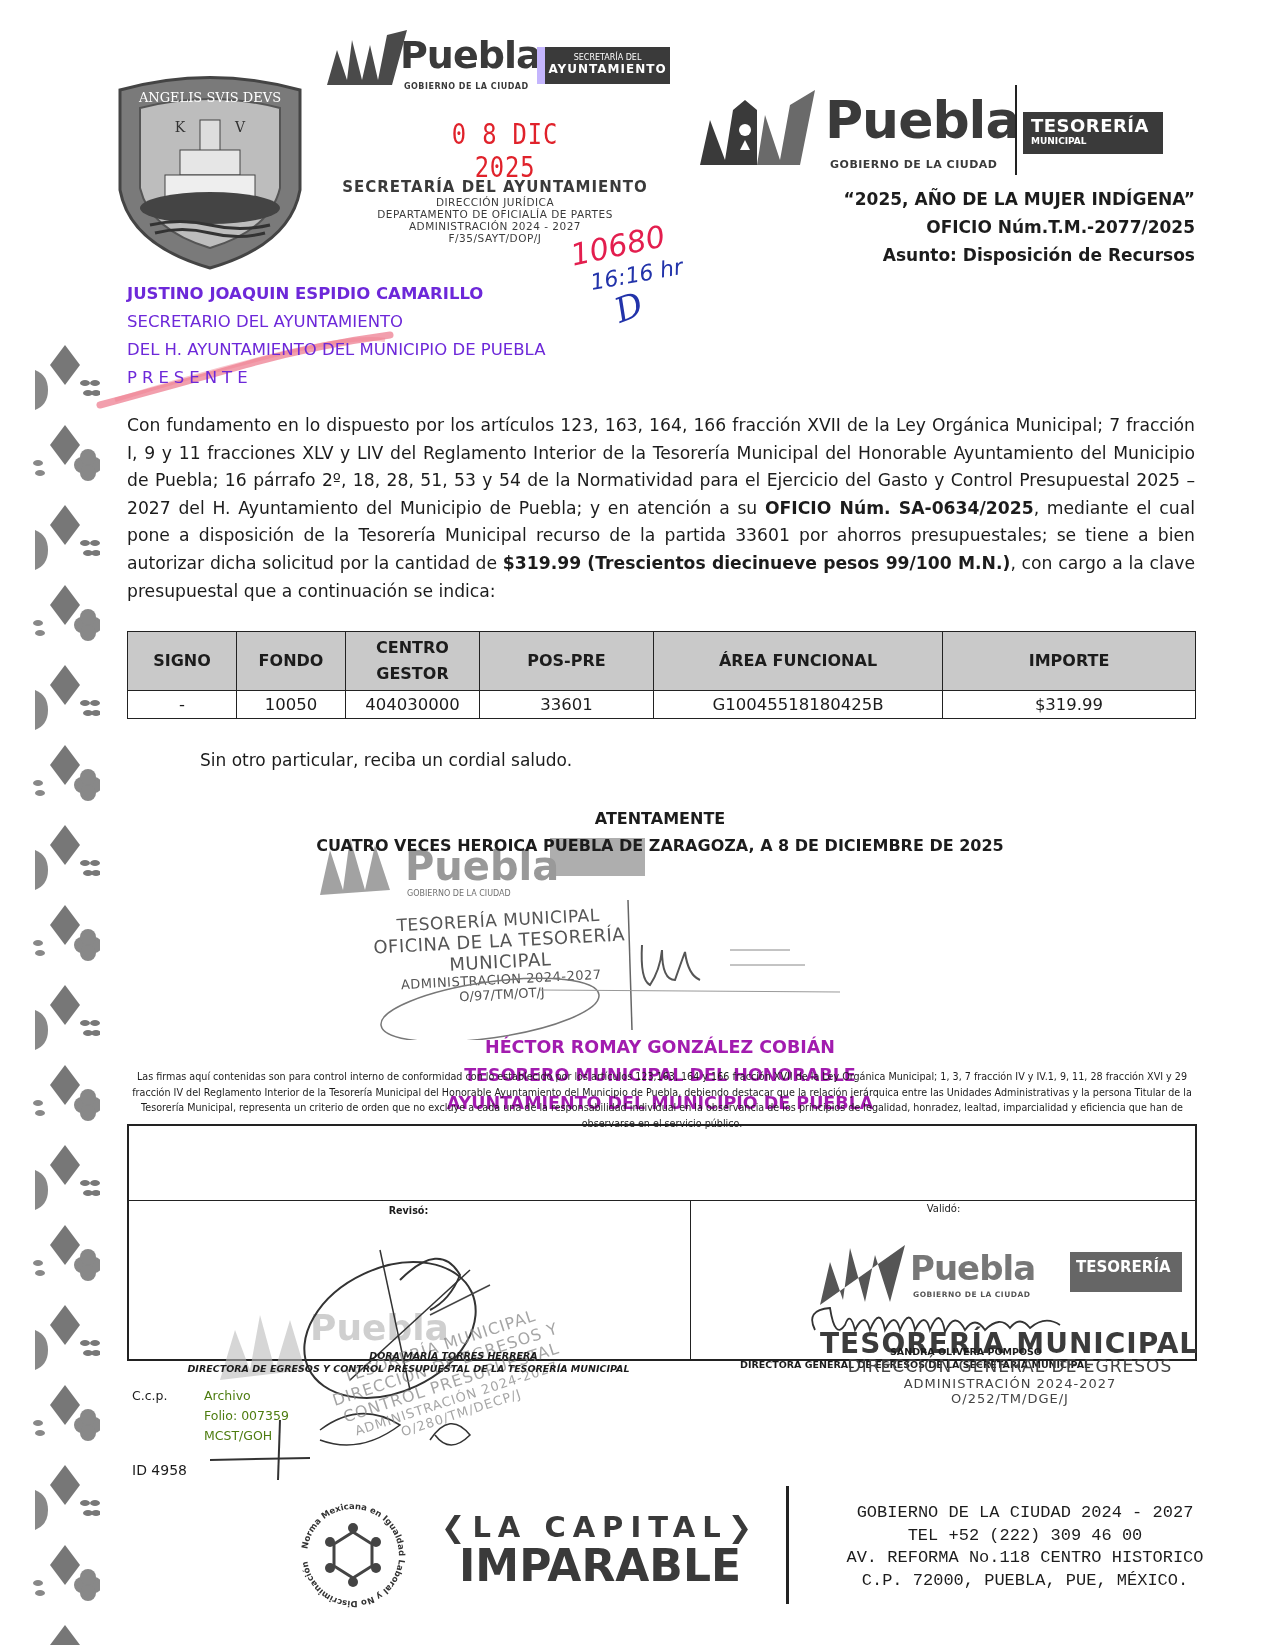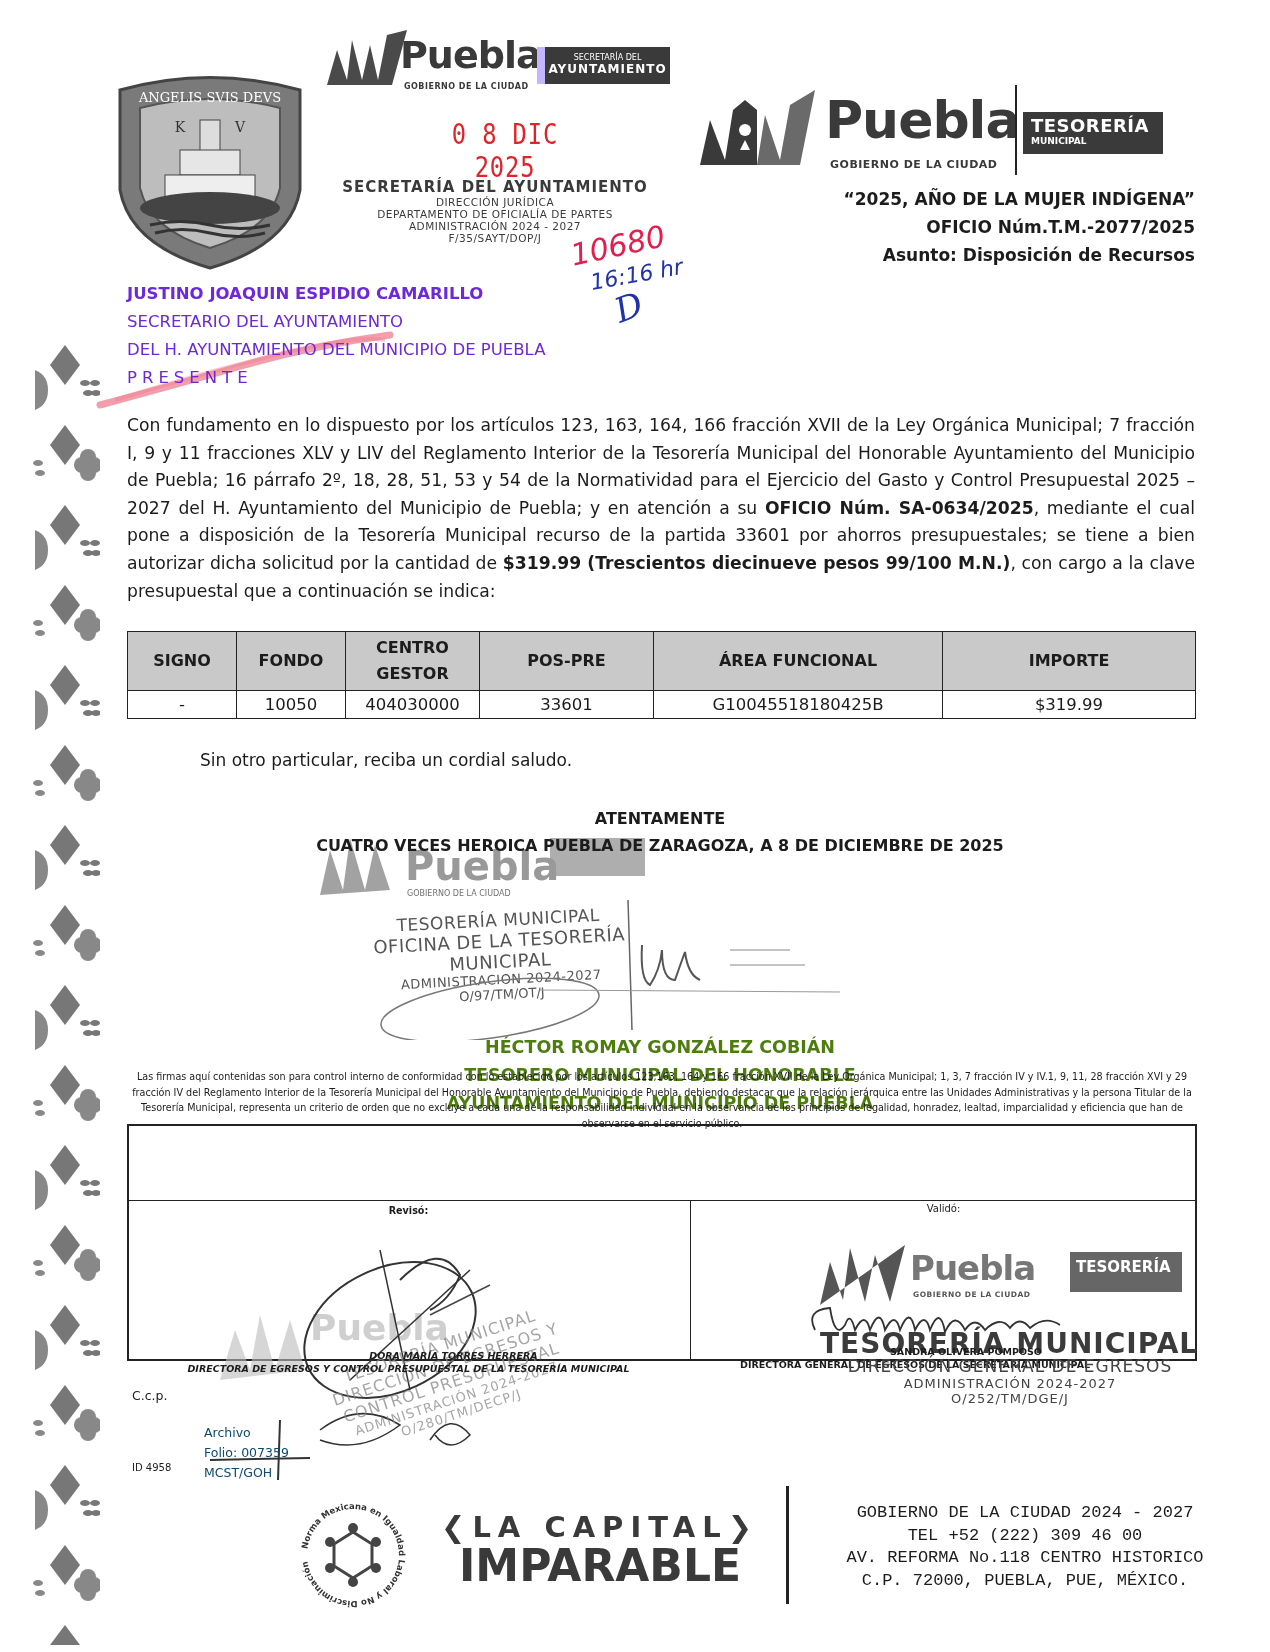--- a/index.html
+++ b/index.html
@@ -48,21 +48,21 @@
   .atentamente { left:300px; top:805px; width:720px; text-align:center; font-family:"DejaVu Sans", sans-serif; font-weight:bold; font-size:16px; line-height:27px; }
 
   .faded-logo { left:315px; top:830px; width:340px; height:70px; opacity:0.85; }
   .tes-stamp { left:320px; top:910px; width:360px; text-align:center; font-family:"DejaVu Sans", sans-serif; color:#555; transform:rotate(-3deg); }
   .tes-stamp .a { font-size:17px; letter-spacing:0.5px; }
   .tes-stamp .b { font-size:18px; letter-spacing:0.5px; }
   .tes-stamp .c { font-size:13px; letter-spacing:0.5px; }
   .tes-stamp .d { font-size:13px; }
   .sig-main { left:370px; top:880px; width:530px; height:160px; }
 
-  .signer { left:370px; top:1033px; width:580px; text-align:center; font-family:"DejaVu Sans", sans-serif; font-weight:bold; font-size:17.5px; line-height:28px; color:#4d7c0f; }
+  .signer { left:370px; top:1033px; width:580px; text-align:center; font-family:"DejaVu Sans", sans-serif; font-weight:bold; font-size:17.5px; line-height:28px; color:#a21caf; }
 
   .disc-box { left:127px; top:1124px; width:1070px; height:237px; border:2px solid #222; box-sizing:border-box; }
   .disc-text { left:132px; top:1069px; width:1060px; text-align:center; font-family:"DejaVu Sans", sans-serif; font-size:9.6px; line-height:15.5px; color:#1c1c1c; }
   .disc-hline { left:127px; top:1200px; width:1070px; height:0; border-top:1.5px solid #222; }
   .disc-vline { left:690px; top:1200px; width:0; height:161px; border-left:1.5px solid #222; }
   .lbl-reviso { left:127px; top:1205px; width:563px; text-align:center; font-family:"DejaVu Sans", sans-serif; font-weight:bold; font-size:9.6px; }
   .lbl-valido { left:690px; top:1203px; width:507px; text-align:center; font-family:"DejaVu Sans", sans-serif; font-size:10px; }
 
   .reviso-sig { left:200px; top:1220px; width:480px; height:260px; }
   .reviso-name { left:127px; top:1349px; width:563px; text-align:center; font-family:"DejaVu Sans", sans-serif; font-weight:bold; font-size:9.5px; line-height:13px;font-style:italic; }
@@ -72,22 +72,22 @@
   .valido-sig { left:805px; top:1300px; width:270px; height:50px; }
   .valido-tm { left:820px; top:1327px; font-family:"DejaVu Sans", sans-serif; font-weight:bold; font-size:28px; color:#3b3b3b; letter-spacing:1px; }
   .valido-name { left:740px; top:1345px; width:490px; font-family:"DejaVu Sans", sans-serif; font-weight:bold; font-size:9.5px; line-height:13px; }
   .valido-name .n { padding-left:150px; display:block; }
   .valido-stamp { left:820px; top:1360px; width:380px; text-align:center; font-family:"DejaVu Sans", sans-serif; color:#444; }
   .valido-stamp .a { font-size:17px; letter-spacing:1px; margin-top:-4px; }
   .valido-stamp .b { font-size:13px; letter-spacing:1px; }
   .valido-stamp .c { font-size:13px; letter-spacing:1px; }
 
   .ccp { left:132px; top:1386px; font-family:"DejaVu Sans", sans-serif; font-size:12.5px; line-height:20px; color:#1c1c1c; }
-  .ccp-items { left:204px; top:1386px; font-family:"DejaVu Sans", sans-serif; font-size:12.5px; line-height:20px; color:#0c4a6e;margin-top:37px; }
-  .doc-id { left:132px; top:1462px; font-family:"DejaVu Sans", sans-serif; font-size:10px; }
+  .ccp-items { left:204px; top:1386px; font-family:"DejaVu Sans", sans-serif; font-size:12.5px; line-height:20px; color:#4d7c0f; }
+  .doc-id { left:132px; top:1462px; font-family:"DejaVu Sans", sans-serif; font-size:14px; }
 
   .dir-stamp { left:300px; top:1335px; width:300px; font-family:"DejaVu Sans", sans-serif; color:#888; transform:rotate(-18deg); text-align:center; opacity:0.75; }
   .dir-stamp div { font-size:16px; letter-spacing:1px; }
   .dir-stamp .sm { font-size:13px; }
 
   .norma-badge { left:298px; top:1500px; width:110px; height:110px; }
   .capital { left:440px; top:1510px; width:320px; text-align:center; font-family:"DejaVu Sans", sans-serif; font-weight:bold; color:#3a3a3a; }
   .capital .l1 { font-size:29px; letter-spacing:7px; }
   .capital .l2 { font-size:44px; letter-spacing:0px; line-height:44px; }
   .footer-vline { left:786px; top:1486px; width:3px; height:118px; background:#222; }

